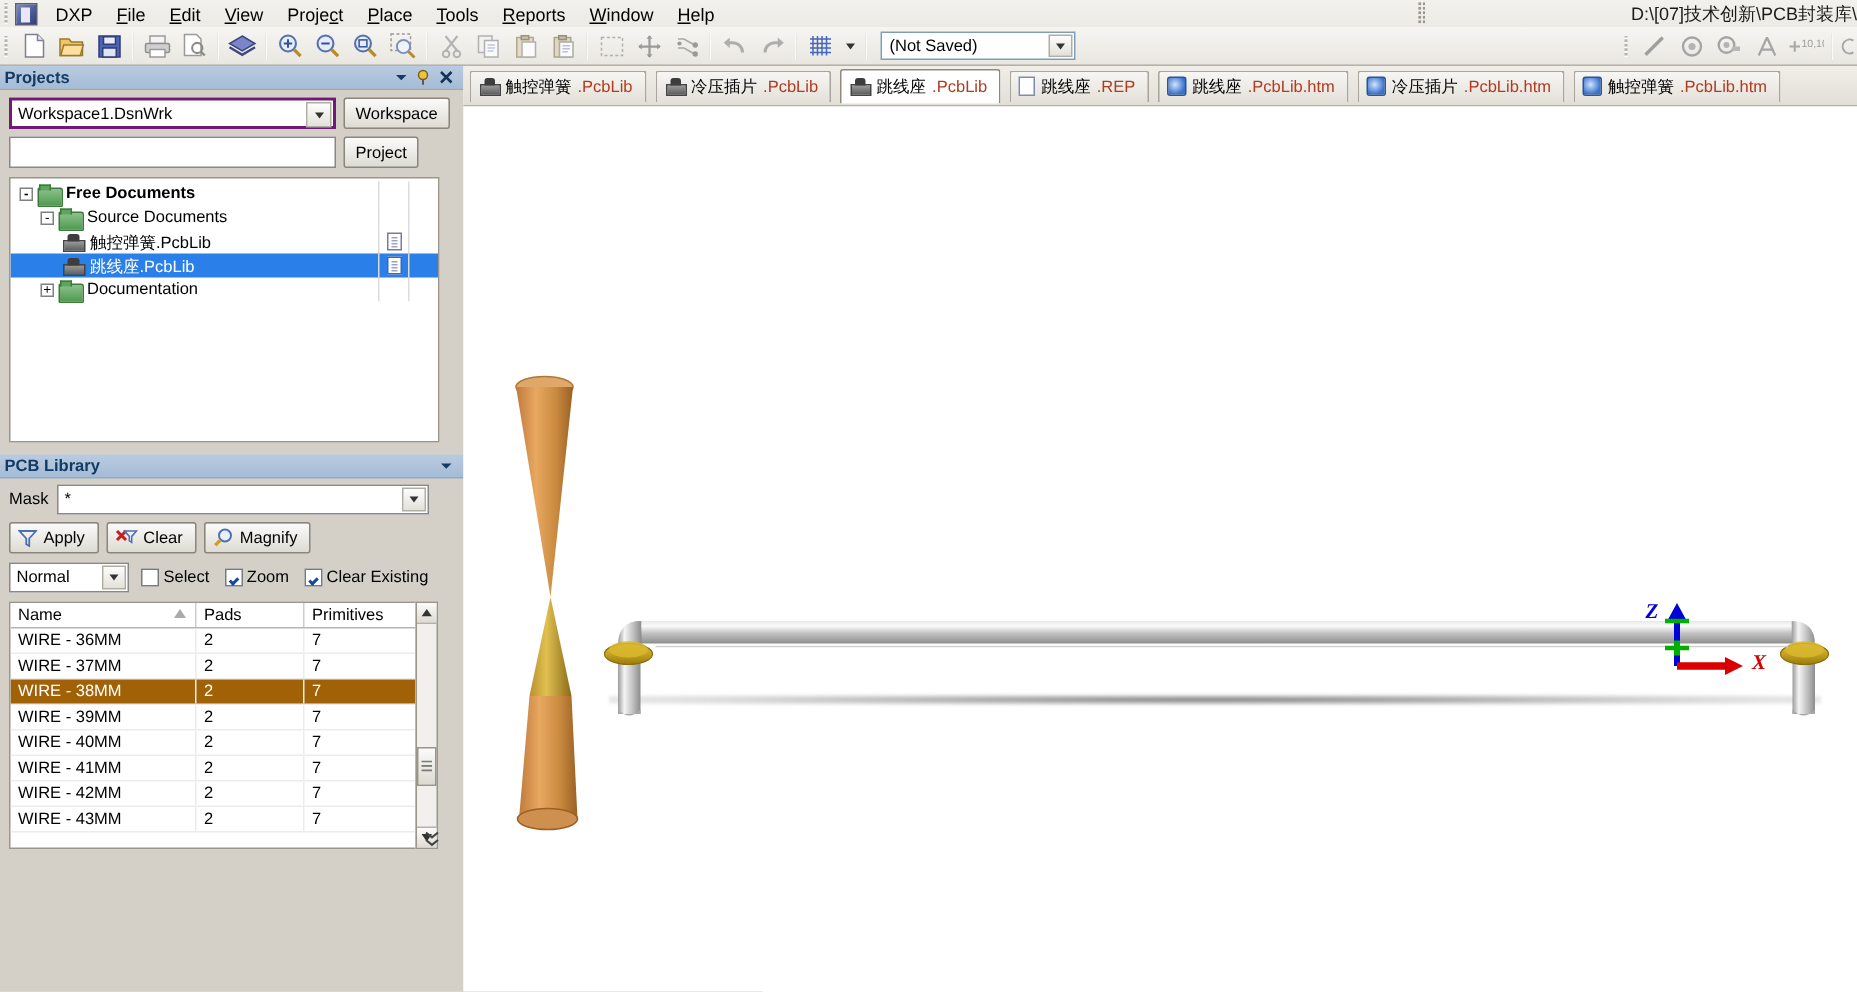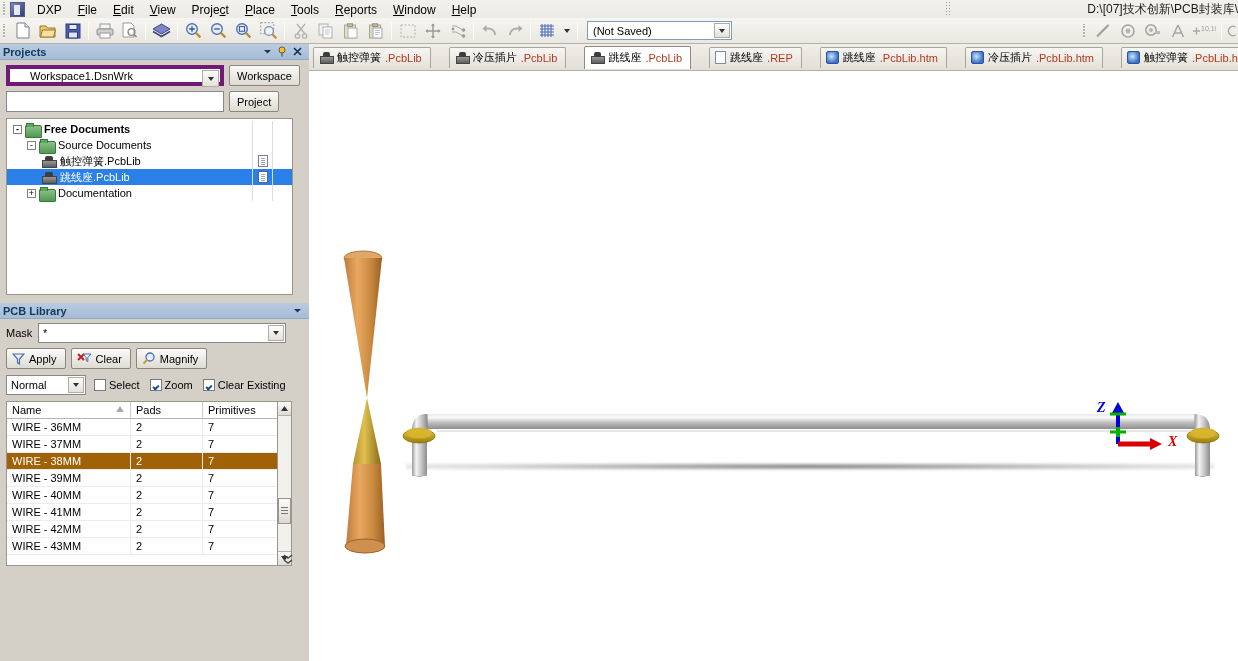--- a/index.html
+++ b/index.html
@@ -51,21 +51,21 @@
     display: flex; align-items: center;
   }
   .tbtn {
     width: 23px; height: 22px; margin: 0 1px;
     display: flex; align-items: center; justify-content: center;
     border: 1px solid transparent; border-radius: 2px; cursor: default;
   }
   .tsep { width: 1px; height: 18px; margin: 0 3px;
           background: #b9b6ac; border-right: 1px solid #fafaf8; }
   .combo-notsaved {
-    width: 145px; height: 19px; margin-left: 6px;
+    width: 130px; height: 19px; margin-left: 6px;
     background: #fff; border: 1px solid #7f9db9;
     display: flex; align-items: center; padding-left: 5px;
     font-size: 11px; color: #000; position: relative;
   }
   .combo-arrow {
     position: absolute; right: 1px; top: 1px; width: 16px; height: 15px;
     background: linear-gradient(to bottom,#fdfdfd,#e3e1da);
     border: 1px solid #b0ada3;
     display: flex; align-items: center; justify-content: center;
   }
@@ -79,22 +79,22 @@
     border-bottom: 1px solid #8faac6;
     display: flex; align-items: center; padding: 0 3px;
     font-weight: bold; font-size: 11px; color: #123a63;
   }
   .panel-head .hb { margin-left: auto; display: flex; align-items: center; gap: 4px; padding-right:3px;}
   .hicon { width: 11px; height: 11px; display:flex;align-items:center;justify-content:center; cursor: default; }
 
   .projbox { padding: 5px 6px 0 6px; }
   .row { display: flex; align-items: center; margin-bottom: 5px; }
   .dsn-combo {
-    width: 218px; height: 21px; background: #fff; border: 4px solid #701a75;
-    display: flex; align-items: center; padding-left: 20px; font-size: 11px;
+    width: 218px; height: 21px; background: #fff; border: 2px solid #701a75;
+    display: flex; align-items: center; padding-left: 4px; font-size: 11px;
     position: relative;
   }
   .dsn-combo .combo-arrow { right:1px; top:1px; height:17px; width:17px; }
   .sbtn {
     height: 21px; margin-left: 5px; padding: 0 7px;
     background: linear-gradient(to bottom,#fbfbfa,#dedbd2);
     border: 1px solid #8a867c; border-radius: 2px;
     display: flex; align-items: center; justify-content: center;
     font-size: 11px; cursor: default;
   }
@@ -187,21 +187,21 @@
   .vs-grip{width:7px;height:9px;background-image:linear-gradient(to bottom,#7a7a72 50%,transparent 50%);background-size:7px 3px;}
 
   .resizer { position: absolute; right: 2px; bottom: 1px; width: 12px; height: 12px;
       display:flex;align-items:center;justify-content:center;font-size:10px;color:#555;}
 
   
   .docarea { position: absolute; left: 309px; top: 44px; width: 929px; height: 617px; background: #fff; }
   .tabstrip {
     position: absolute; left: 0; top: 0; width: 929px; height: 27px;
     background: linear-gradient(to bottom,#f0eee8,#e2dfd7);
-    border-bottom: 1px solid #b5b2a8; display: flex; align-items: center; padding-left: 4px; gap: 18px;
+    border-bottom: 1px solid #b5b2a8; display: flex; align-items: center; padding-left: 4px; gap: 6px;
   }
   .dtab {
     height: 21px; padding: 0 8px 0 5px; display: flex; align-items: center; gap: 4px;
     background: linear-gradient(to bottom,#f7f6f3,#e4e1d9);
     border: 1px solid #a9a59b; border-bottom: none; border-radius: 2px 2px 0 0;
     font-size: 11px; white-space: nowrap; cursor: default;
   }
   .dtab.active { background: #fff; height: 23px; border-color:#8e8a80; }
   .tabicon { width: 14px; height: 13px; position: relative; flex: 0 0 auto; }
   .ti-pcblib::before{content:"";position:absolute;left:1px;top:5px;width:12px;height:6px;background:linear-gradient(to bottom,#9a9a9a,#5d5d5d);border:1px solid #444;}

